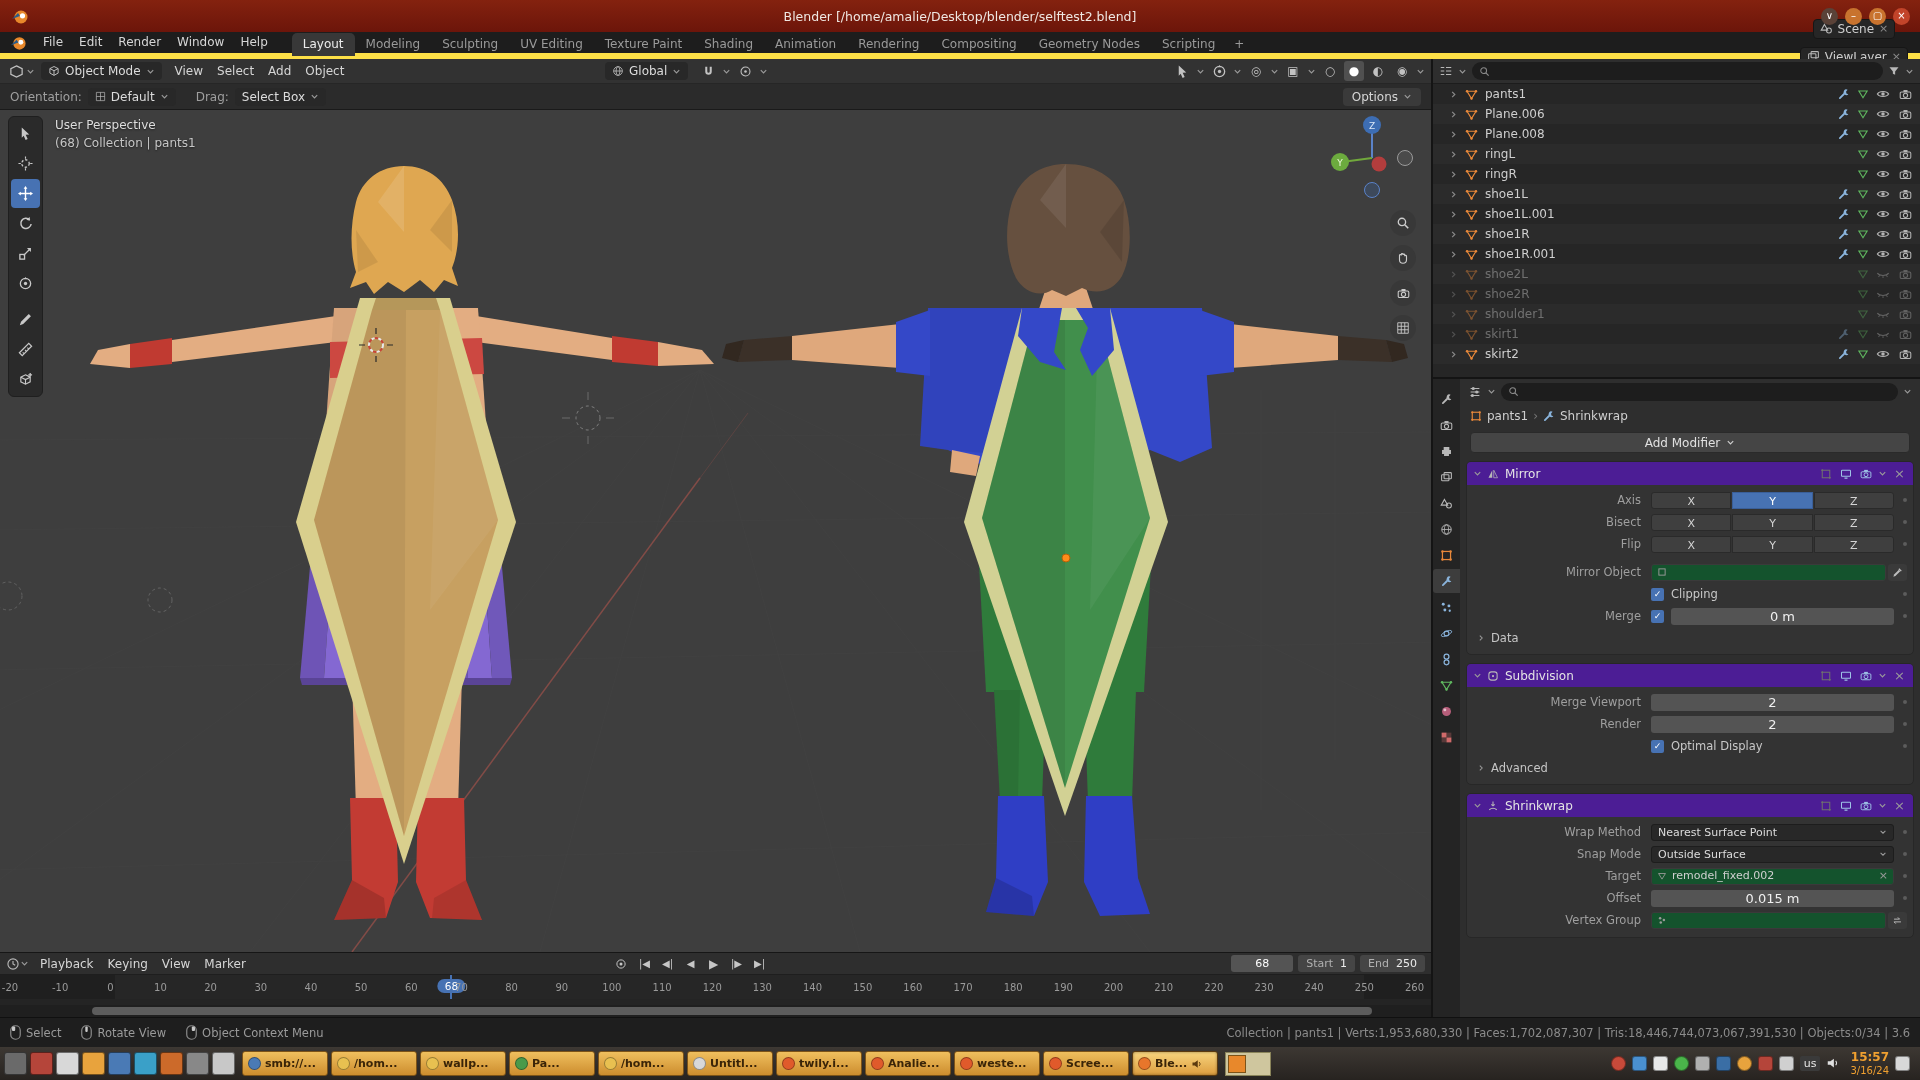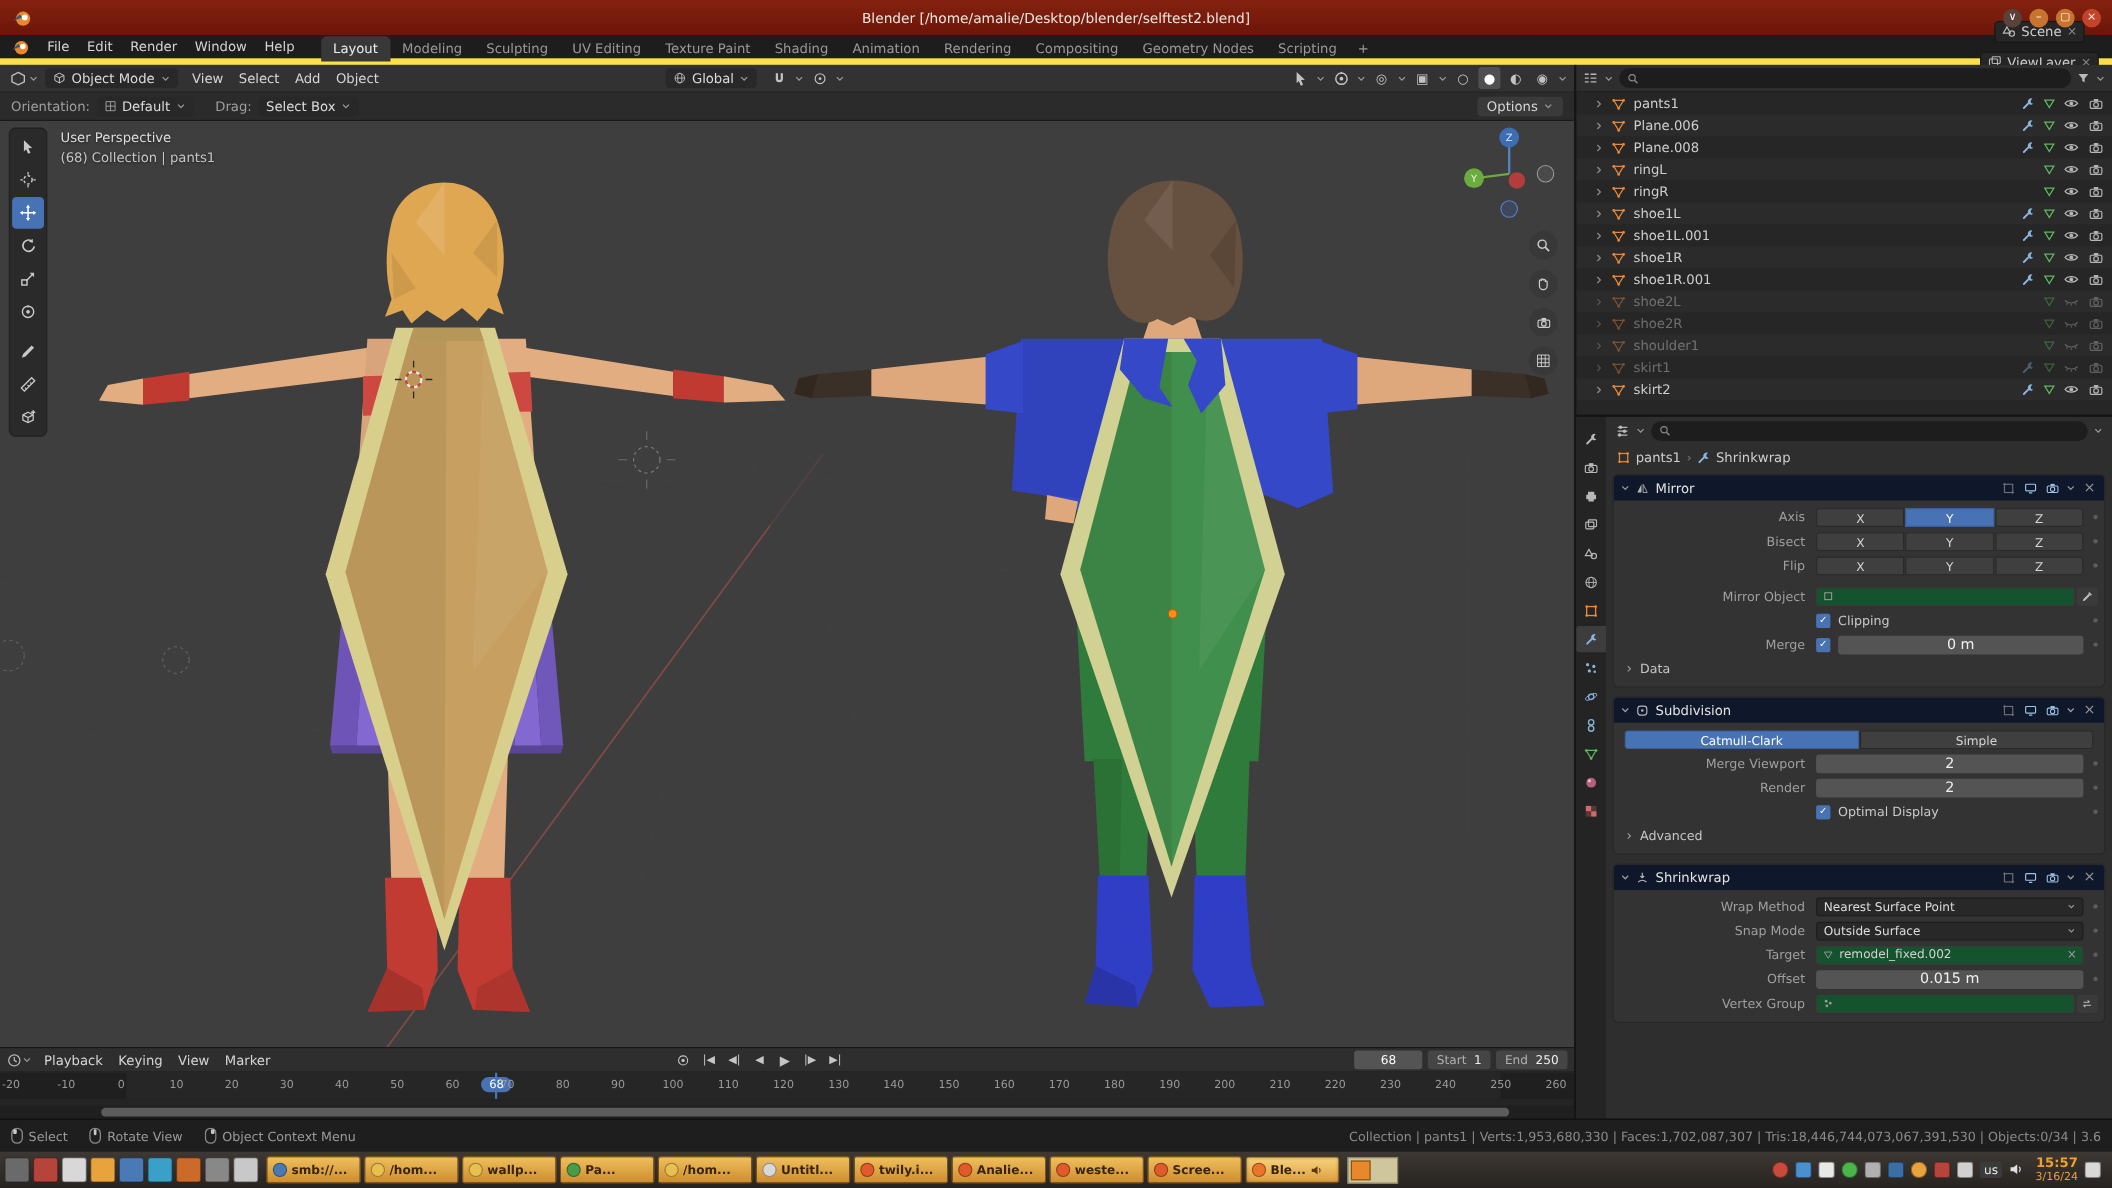--- a/index.html
+++ b/index.html
@@ -92,21 +92,21 @@
   .ptab { width:27px; height:24px; display:flex; align-items:center; justify-content:center; }
   .ptab.active { background:#3d3d3d; border-radius:3px 0 0 3px; }
   .pcontent { flex:1; overflow:hidden; }
   .psearchrow { height:25px; display:flex; align-items:center; gap:5px; padding:0 8px; }
   .psearch { flex:1; height:18px; background:#1d1d1d; border-radius:9px; display:flex; align-items:center; padding:0 7px; }
   .pbread { height:24px; display:flex; align-items:center; gap:5px; padding:0 10px; color:#cfcfcf; }
   .bsep { color:#777; }
   .addmod { height:21px; margin:4px 10px 8px; background:#454545; border:1px solid #2a2a2a; border-radius:4px;
     display:flex; align-items:center; justify-content:center; gap:6px; color:#e0e0e0; }
   .panel { margin:3px 6px 8px; background:#333333; border:1px solid #272727; border-radius:5px; overflow:hidden; }
-  .phead { height:23px; background:#0f172a; display:flex; align-items:center; gap:5px; padding:0 6px; }
+  .phead { height:23px; background:#4c1d95; display:flex; align-items:center; gap:5px; padding:0 6px; }
   .pname { color:#e4e4e4; margin-left:1px; }
   .tgl { display:inline-flex; width:15px; justify-content:center; color:#6f6f6f; }
   .tgl.lit { color:#9ec3e6; }
   .pclose { color:#9a9a9a; padding:0 2px; font-size:13px; }
   .pbody { padding:4px 0 6px; }
   .prow { display:flex; align-items:center; height:22px; padding:0 6px 0 8px; }
   .plabel { width:176px; text-align:right; padding-right:10px; color:#9f9f9f; font-size:11.5px; flex:none; }
   .seg { display:flex; flex:1; gap:1px; }
   .segbtn { flex:1; height:17px; line-height:17px; text-align:center; background:#3f3f3f; color:#d5d5d5;
     font-size:11px; border:1px solid #2a2a2a; }
@@ -1339,20 +1339,28 @@
           </span>
         <span>pants1</span>
         <span class="bsep">›</span>
         <span class="icn" style="color:#8ab4dc">
             <svg width="12" height="12" viewBox="0 0 16 16">
               <path d="M2.5,13.5 L8,8" stroke="currentColor" stroke-width="2.4" stroke-linecap="round"></path>
               <path d="M12.8,2.2 a3.8,3.8 0 1 0 1,6.2 l-2.6,-1 l-0.4,-2.6 z" fill="currentColor"></path>
             </svg>
           </span>
         <span>Shrinkwrap</span>
+      </div>
+      <div class="addmod">
+        <span>Add Modifier</span>
+        <span class="chev">
+            <svg width="9" height="9" viewBox="0 0 10 10">
+              <path d="M2,3.5 L5,6.5 L8,3.5" stroke="#cfcfcf" fill="none" stroke-width="1.3"></path>
+            </svg>
+          </span>
       </div>
 
       <div class="panel">
         <div class="phead">
           <span class="chev">
               <svg width="9" height="9" viewBox="0 0 10 10">
                 <path d="M2,3.5 L5,6.5 L8,3.5" stroke="#9a9a9a" fill="none" stroke-width="1.3"></path>
               </svg>
             </span>
           <span class="icn">
@@ -1494,26 +1502,20 @@
               </svg>
             </span>
           <span class="chev">
               <svg width="9" height="9" viewBox="0 0 10 10">
                 <path d="M2,3.5 L5,6.5 L8,3.5" stroke="#9a9a9a" fill="none" stroke-width="1.3"></path>
               </svg>
             </span>
           <span class="pclose">×</span>
         </div>
         <div class="pbody">
-          <div class="prow" style="padding:0 10px;">
-            <div class="seg">
-              <span class="segbtn active">Catmull-Clark</span>
-              <span class="segbtn">Simple</span>
-            </div>
-          </div>
           <div class="prow">
               <span class="plabel">Merge Viewport</span>
             <div class="val">2</div>
             <span class="dot"></span>
           </div>
           <div class="prow">
               <span class="plabel">Render</span>
             <div class="val">2</div>
             <span class="dot"></span>
           </div>

